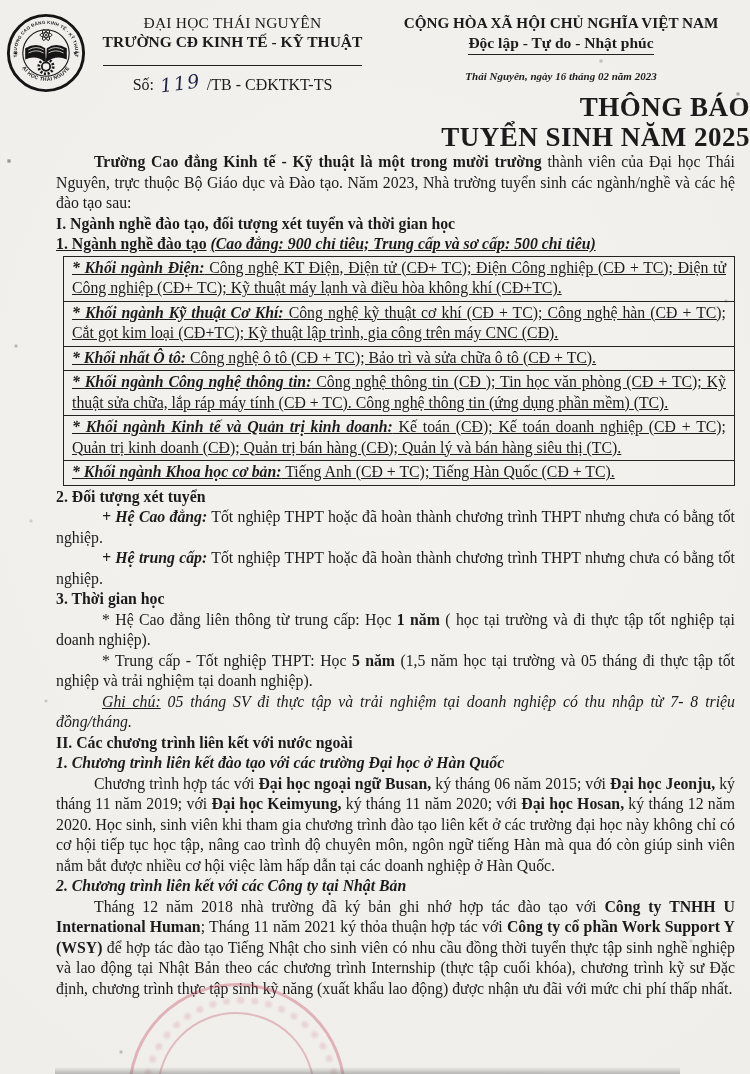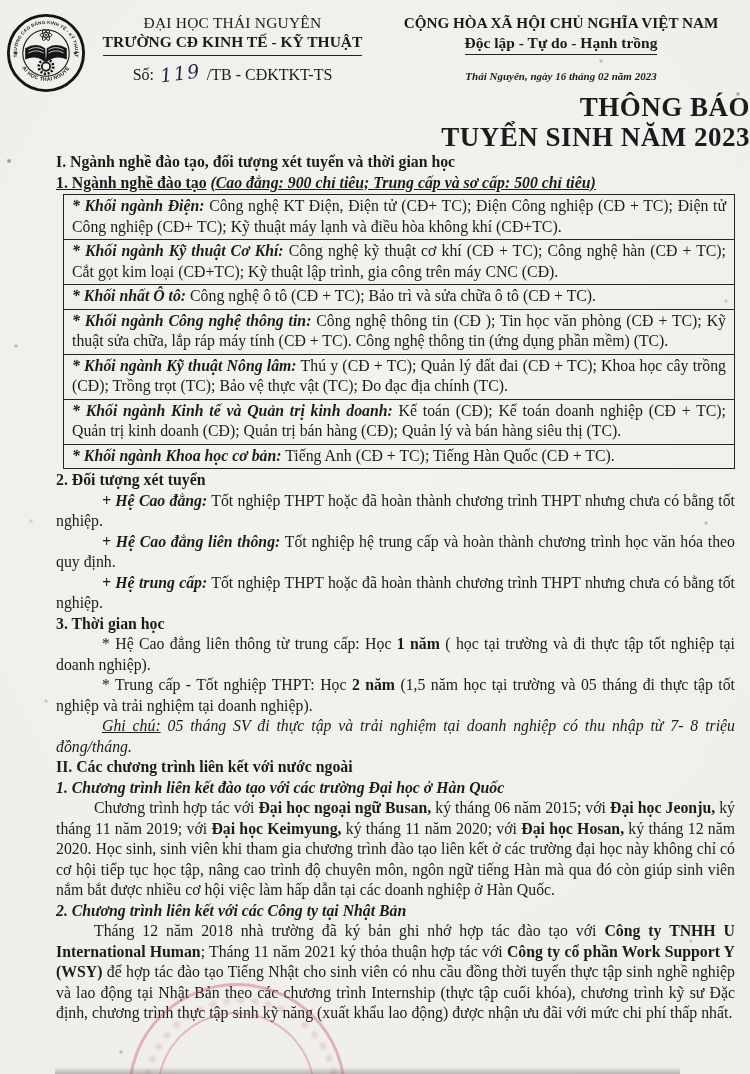--- a/index.html
+++ b/index.html
@@ -3,39 +3,39 @@
 <meta charset="utf-8">
 <style>
   html,body{margin:0;padding:0;background:#efedea;}
   .page{position:relative;width:750px;height:1074px;overflow:hidden;
     background:radial-gradient(140% 120% at 50% 40%, #f4f2ef 0%, #f0eeeb 60%, #e9e7e3 100%);
     font-family:"Liberation Serif","DejaVu Serif",serif;color:#1b1b1b;}
   
   .seal{position:absolute;left:6px;top:13px;width:80px;height:80px;}
   .issuer{position:absolute;left:90px;top:13px;width:285px;text-align:center;font-size:15.5px;line-height:19px;}
   .issuer .univ{letter-spacing:.2px;}
-  .issuer .school{font-weight:700;display:inline-block;border-bottom:1.6px solid #222;padding-bottom:4px;}
+  .issuer .school{font-weight:700;display:inline-block;border-bottom:1.6px solid #222;padding-bottom:14px;}
   .so-line{margin-top:8px;font-size:16px;}
   .hand{font-family:"DejaVu Serif",serif;font-style:italic;font-size:19px;color:#1e2547;
         display:inline-block;transform:rotate(-7deg);letter-spacing:1.5px;padding:0 2px;}
   .national{position:absolute;left:388px;top:13px;width:346px;text-align:center;}
   .country{font-weight:700;font-size:15.2px;line-height:19px;}
   .motto{font-weight:700;font-size:15.5px;display:inline-block;border-bottom:1.6px solid #222;padding-bottom:2px;margin-top:2px;}
   .dateline{font-style:italic;font-weight:700;margin-top:15px;font-size:11px;}
   .title{position:absolute;top:92px;left:0;right:0;text-align:right;font-weight:700;font-size:27px;line-height:30px;letter-spacing:.5px;}
   
   .content{position:absolute;left:56px;right:15px;top:152px;font-size:15.8px;line-height:20.5px;}
   .content p{margin:0;text-align:justify;}
   .ind{text-indent:38px;}
   .item{text-indent:46px;}
   .h{font-weight:700;}
   .bi{font-weight:700;font-style:italic;}
   .it{font-style:italic;}
   .u{text-decoration:underline;}
-  .ttable{margin:1px 0 1px 7px;border:1.8px solid #242424;}
+  .ttable{margin:1px 0 1px 7px;border:1.8px solid #242424;text-decoration:underline;}
   .trow{padding:1px 8px 2px 8px;border-bottom:1.5px solid #242424;text-align:justify;}
   .trow:last-child{border-bottom:none;}
   .lbl{font-weight:700;font-style:italic;}
   b{font-weight:700;}
   
   .stamp-outer{position:absolute;left:128px;top:983px;width:212px;height:212px;border:3px solid rgba(190,62,84,.34);border-radius:50%;filter:blur(.7px);}
   .stamp-mid{position:absolute;left:142px;top:997px;width:184px;height:184px;border:7px dotted rgba(190,62,84,.15);border-radius:50%;filter:blur(1.1px);}
   .stamp-inner{position:absolute;left:157px;top:1012px;width:154px;height:154px;border:2px solid rgba(190,62,84,.30);border-radius:50%;filter:blur(.7px);}
   
   .specks{position:absolute;left:0;top:0;width:2px;height:2px;background:transparent;box-shadow:
@@ -92,54 +92,53 @@
   </div>
 
   <div class="issuer">
     <div class="univ">ĐẠI HỌC THÁI NGUYÊN</div>
     <div><span class="school">TRƯỜNG CĐ KINH TẾ - KỸ THUẬT</span></div>
     <div class="so-line"><span>Số:</span> <span class="hand">119</span> <span>/TB - CĐKTKT-TS</span></div>
   </div>
 
   <div class="national">
     <div class="country">CỘNG HÒA XÃ HỘI CHỦ NGHĨA VIỆT NAM</div>
-    <div><span class="motto">Độc lập - Tự do - Hạnh trồng</span></div>
+    <div><span class="motto">Độc lập - Tự do - Nhật phúc</span></div>
     <div class="dateline">Thái Nguyên, ngày 16  tháng  02 năm 2023</div>
   </div>
 
   <div class="title">
     <div>THÔNG BÁO</div>
-    <div>TUYỂN SINH NĂM 2023</div>
+    <div>TUYỂN SINH NĂM 2025</div>
   </div>
 
   <div class="content">
 
+    <p class="ind"><b>Trường Cao đẳng Kinh tế - Kỹ thuật là một trong mười trường</b><span> thành viên của Đại học Thái Nguyên, trực thuộc Bộ Giáo dục và Đào tạo. Năm 2023, Nhà trường tuyển sinh các ngành/nghề và các hệ đào tạo sau:</span></p>
 
     <p class="h">I. Ngành nghề đào tạo, đối tượng xét tuyển và thời gian học</p>
 
     <p><span class="h u">1. Ngành nghề đào tạo</span><span> </span><span class="bi u">(Cao đẳng: 900 chỉ tiêu; Trung cấp và sơ cấp: 500 chỉ tiêu)</span></p>
 
     <div class="ttable">
       <div class="trow"><span class="lbl">* Khối ngành Điện:</span><span> Công nghệ KT Điện, Điện tử (CĐ+ TC); Điện Công nghiệp (CĐ + TC); Điện tử Công nghiệp (CĐ+ TC); Kỹ thuật máy lạnh và điều hòa không khí (CĐ+TC).</span></div>
       <div class="trow"><span class="lbl">* Khối ngành Kỹ thuật Cơ Khí:</span><span> Công nghệ kỹ thuật cơ khí (CĐ + TC); Công nghệ hàn (CĐ + TC); Cắt gọt kim loại (CĐ+TC); Kỹ thuật lập trình, gia công trên máy CNC (CĐ).</span></div>
       <div class="trow"><span class="lbl">* Khối nhất Ô tô:</span><span> Công nghệ ô tô (CĐ + TC); Bảo trì và sửa chữa ô tô (CĐ + TC).</span></div>
       <div class="trow"><span class="lbl">* Khối ngành Công nghệ thông tin:</span><span> Công nghệ thông tin (CĐ ); Tin học văn phòng (CĐ + TC); Kỹ thuật sửa chữa, lắp ráp máy tính (CĐ + TC). Công nghệ thông tin (ứng dụng phần mềm) (TC).</span></div>
-      <div class="trow"><span class="lbl">* Khối ngành Kỹ thuật Nông lâm:</span><span> Thú y (CĐ + TC); Quản lý đất đai (CĐ + TC); Khoa học cây trồng (CĐ); Trồng trọt (TC); Bảo vệ thực vật (TC); Đo đạc địa chính (TC).</span></div>
       <div class="trow"><span class="lbl">* Khối ngành Kinh tế và Quản trị kinh doanh:</span><span> Kế toán (CĐ); Kế toán doanh nghiệp (CĐ + TC); Quản trị kinh doanh (CĐ); Quản trị bán hàng (CĐ); Quản lý và bán hàng siêu thị (TC).</span></div>
       <div class="trow"><span class="lbl">* Khối ngành Khoa học cơ bản:</span><span> Tiếng Anh (CĐ + TC); Tiếng Hàn Quốc (CĐ + TC).</span></div>
     </div>
 
     <p class="h">2. Đối tượng xét tuyển</p>
     <p class="item"><span class="lbl">+ Hệ Cao đẳng:</span><span> Tốt nghiệp THPT hoặc đã hoàn thành chương trình THPT nhưng chưa có bằng tốt nghiệp.</span></p>
-    <p class="item"><span class="lbl">+ Hệ Cao đẳng liên thông:</span><span> Tốt nghiệp hệ trung cấp và hoàn thành chương trình học văn hóa theo quy định.</span></p>
     <p class="item"><span class="lbl">+ Hệ trung cấp:</span><span> Tốt nghiệp THPT hoặc đã hoàn thành chương trình THPT nhưng chưa có bằng tốt nghiệp.</span></p>
 
     <p class="h">3. Thời gian học</p>
     <p class="item"><span>* Hệ Cao đẳng liên thông từ trung cấp: Học </span><b>1 năm</b><span> ( học tại trường và đi thực tập tốt nghiệp tại doanh nghiệp).</span></p>
-    <p class="item"><span>* Trung cấp - Tốt nghiệp THPT: Học </span><b>2 năm</b><span> (1,5 năm học tại trường và 05 tháng đi thực tập tốt nghiệp và trải nghiệm tại doanh nghiệp).</span></p>
+    <p class="item"><span>* Trung cấp - Tốt nghiệp THPT: Học </span><b>5 năm</b><span> (1,5 năm học tại trường và 05 tháng đi thực tập tốt nghiệp và trải nghiệm tại doanh nghiệp).</span></p>
 
     <p class="item it"><span class="u">Ghi chú:</span><span> 05 tháng SV đi thực tập và trải nghiệm tại doanh nghiệp có thu nhập từ 7- 8 triệu đồng/tháng.</span></p>
 
     <p class="h">II. Các chương trình liên kết với nước ngoài</p>
     <p class="bi">1. Chương trình liên kết đào tạo với các trường Đại học ở Hàn Quốc</p>
     <p class="ind"><span>Chương trình hợp tác với </span><b>Đại học ngoại ngữ Busan,</b><span> ký tháng 06 năm 2015; với </span><b>Đại học Jeonju,</b><span> ký tháng 11 năm 2019; với </span><b>Đại học Keimyung,</b><span> ký tháng 11 năm 2020; với </span><b>Đại học Hosan,</b><span> ký tháng 12 năm 2020. Học sinh, sinh viên khi tham gia chương trình đào tạo liên kết ở các trường đại học này không chỉ có cơ hội tiếp tục học tập, nâng cao trình độ chuyên môn, ngôn ngữ tiếng Hàn mà qua đó còn giúp sinh viên nắm bắt được nhiều cơ hội việc làm hấp dẫn tại các doanh nghiệp ở Hàn Quốc.</span></p>
 
     <p class="bi">2. Chương trình liên kết với các Công ty tại Nhật Bản</p>
     <p class="ind"><span>Tháng 12 năm 2018 nhà trường đã ký bản ghi nhớ hợp tác đào tạo với </span><b>Công ty TNHH U International Human</b><span>; Tháng 11 năm 2021 ký thỏa thuận hợp tác với </span><b>Công ty cổ phần Work Support Y (WSY)</b><span> để hợp tác đào tạo Tiếng Nhật cho sinh viên có nhu cầu đồng thời tuyển thực tập sinh nghề nghiệp và lao động tại Nhật Bản theo các chương trình Internship (thực tập cuối khóa), chương trình kỹ sư Đặc định, chương trình thực tập sinh kỹ năng (xuất khẩu lao động) được nhận ưu đãi với mức chi phí thấp nhất.</span></p>
 

